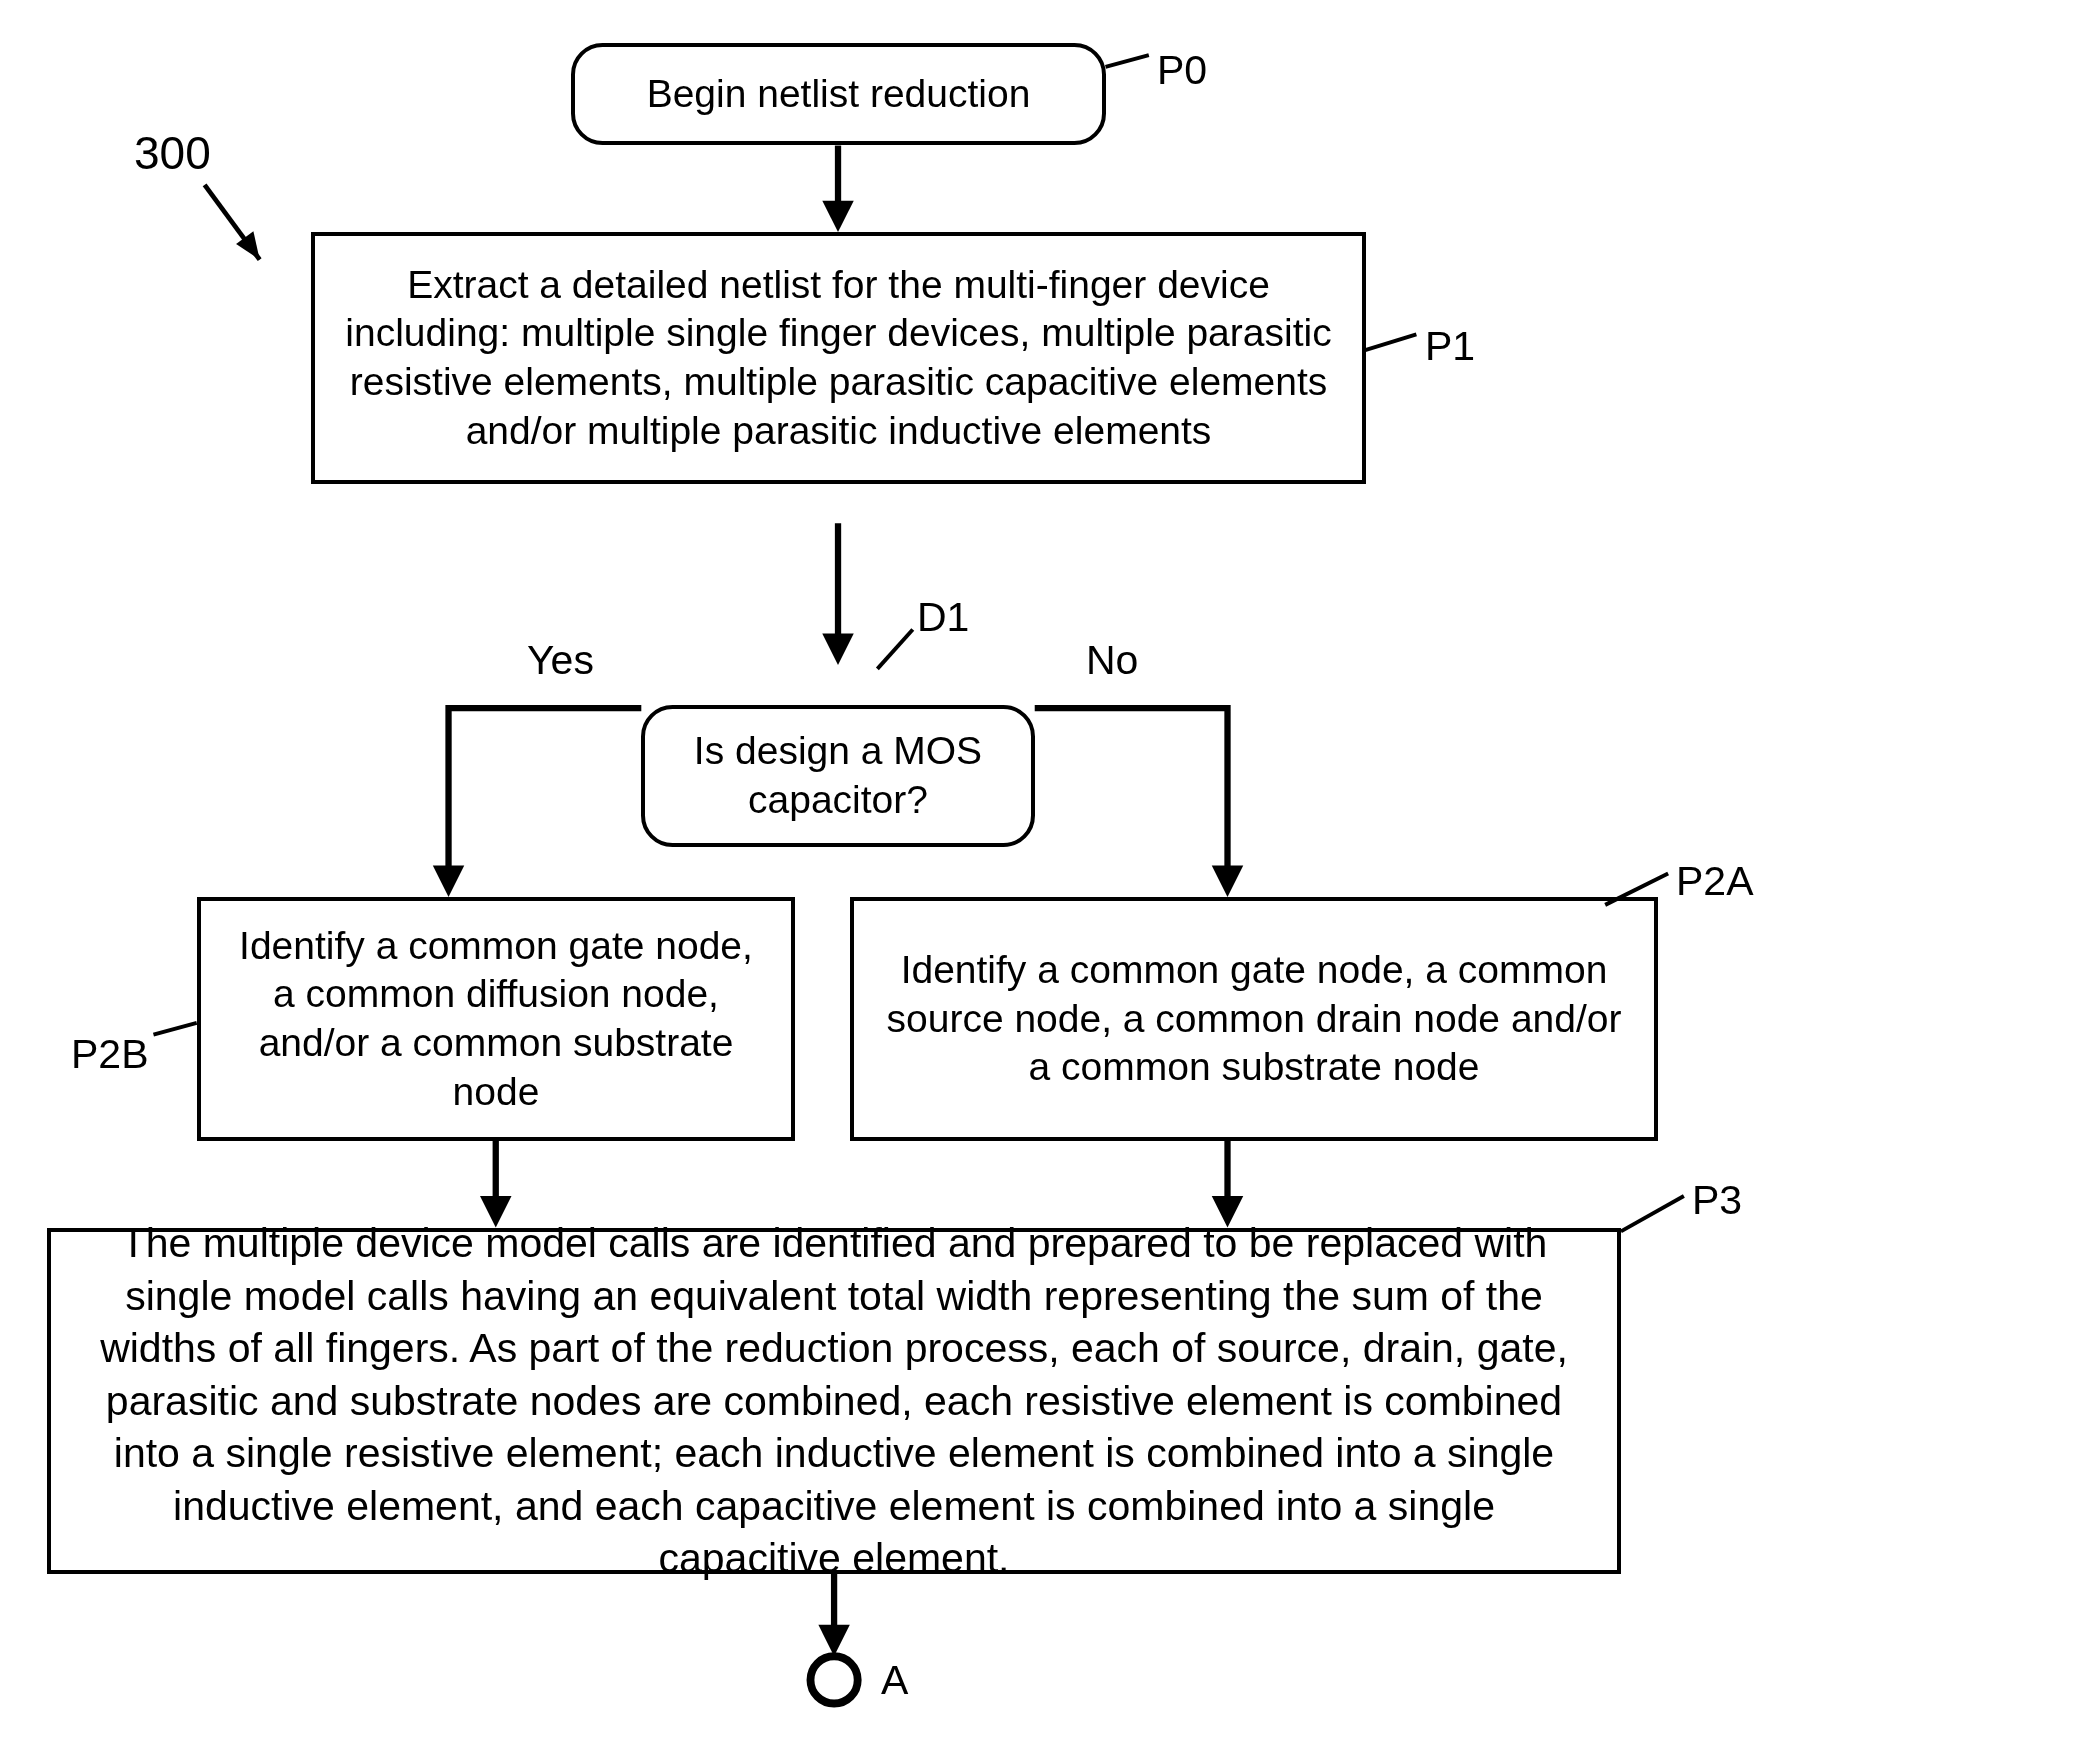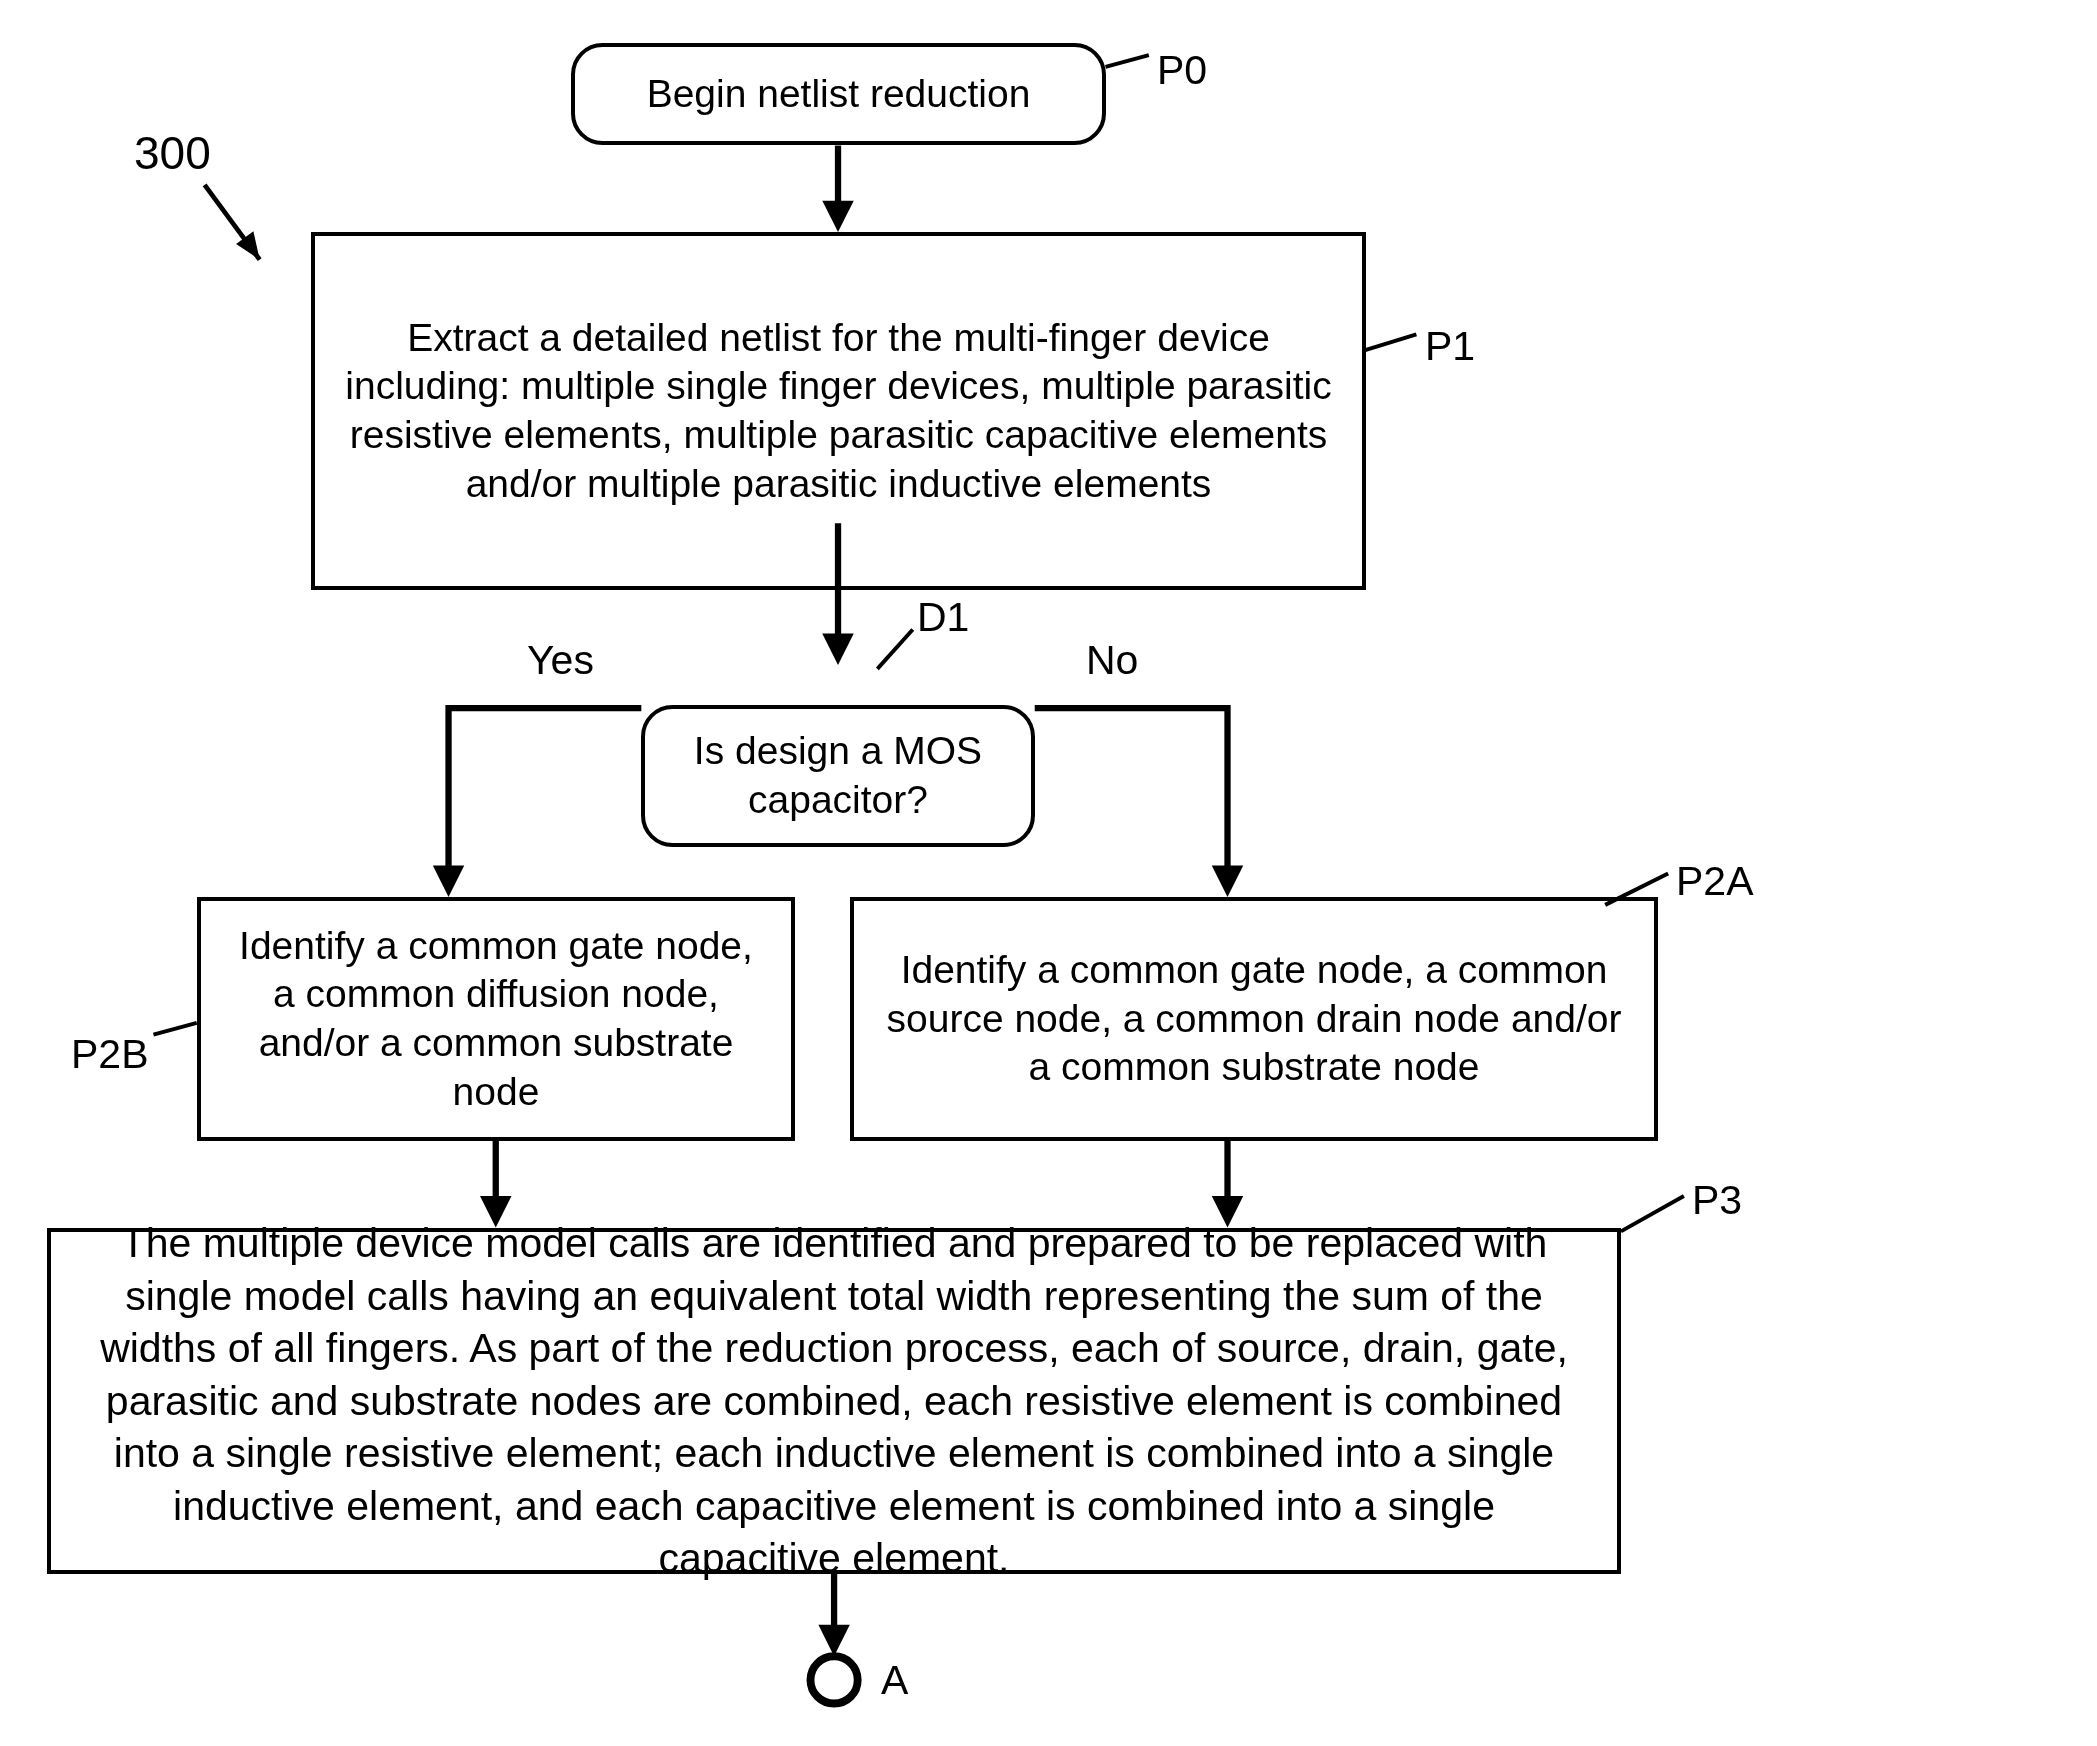--- a/index.html
+++ b/index.html
@@ -67,21 +67,21 @@
   <div class="label fs-label" style="left:1157px; top:47px;">P0</div>
   <svg class="overlay" viewBox="0 0 2665 2219" width="2097" height="1746">
     <line x1="1405" y1="85" x2="1460" y2="70" stroke="#000" stroke-width="5"></line>
   </svg>
 
   <svg class="overlay" viewBox="0 0 2665 2219" width="2097" height="1746">
     <line x1="1065" y1="185" x2="1065" y2="275" stroke="#000" stroke-width="8"></line>
     <polygon points="1065,295 1045,255 1085,255" fill="#000"></polygon>
   </svg>
 
-  <div class="box fs-text" style="left:311px; top:232px; width:1055px; height:358px;">
+  <div class="box fs-text" style="left:311px; top:232px; width:1055px; height:252px;">
     <span>Extract a detailed netlist for the multi-finger device including: multiple single finger devices, multiple parasitic resistive elements, multiple parasitic capacitive elements and/or multiple parasitic inductive elements</span>
   </div>
   <div class="label fs-label" style="left:1425px; top:323px;">P1</div>
   <svg class="overlay" viewBox="0 0 2665 2219" width="2097" height="1746">
     <line x1="1735" y1="445" x2="1800" y2="425" stroke="#000" stroke-width="5"></line>
   </svg>
 
   <svg class="overlay" viewBox="0 0 2665 2219" width="2097" height="1746">
     <line x1="1065" y1="665" x2="1065" y2="825" stroke="#000" stroke-width="8"></line>
     <polygon points="1065,845 1045,805 1085,805" fill="#000"></polygon>

